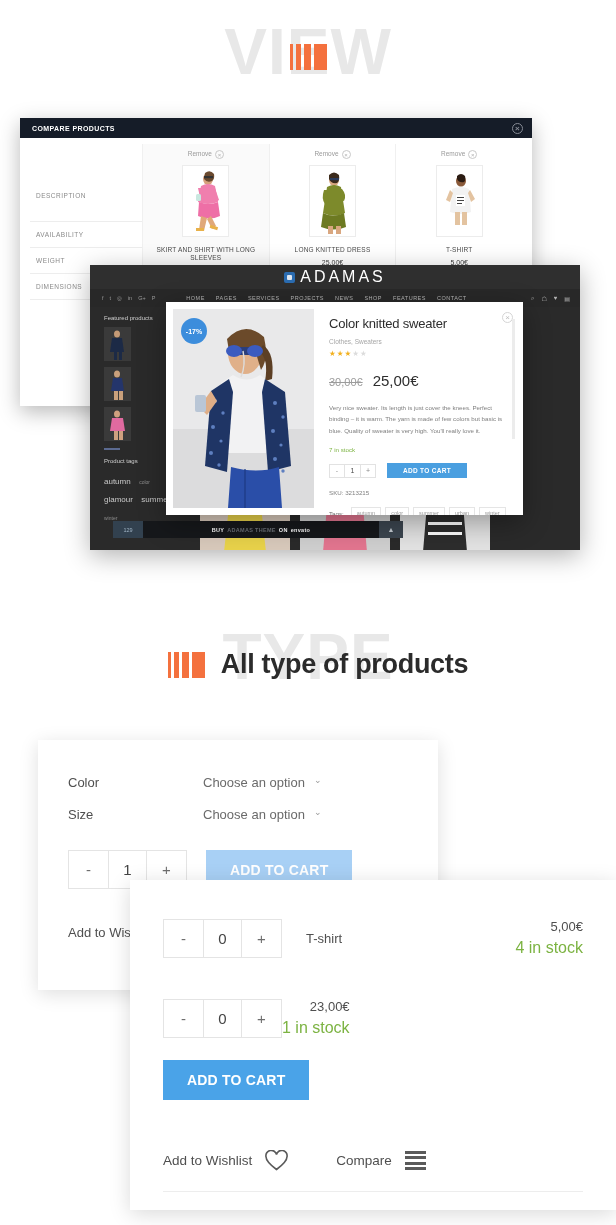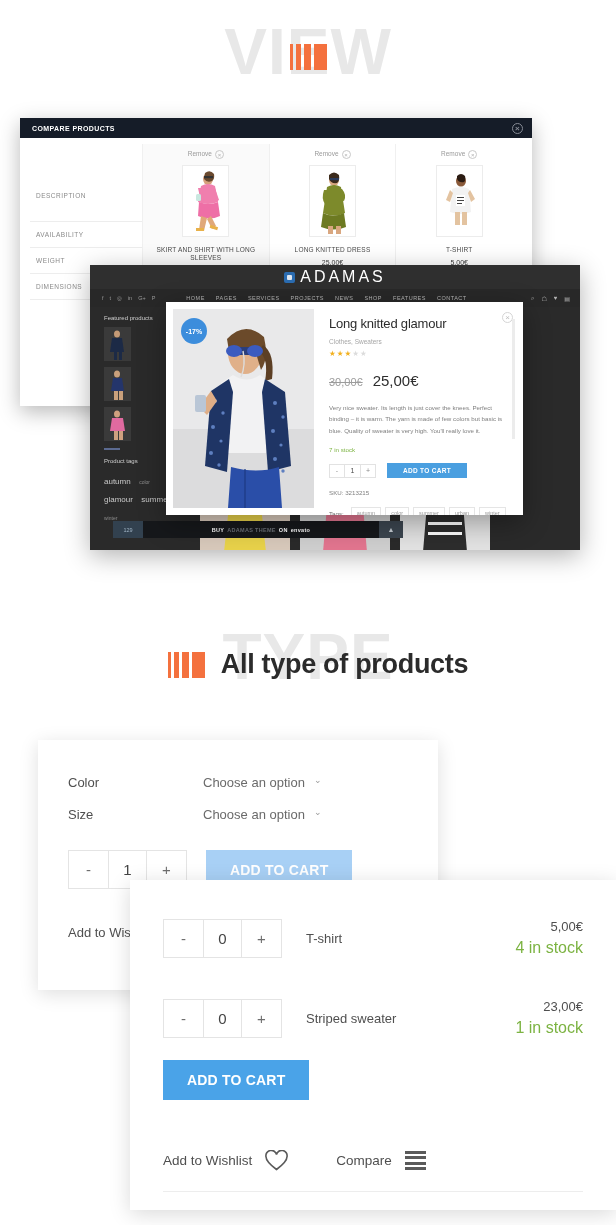--- a/index.html
+++ b/index.html
@@ -479,21 +479,21 @@
       </g>
       <path d="M38 82 l-12 16 l8 8 l10 -14z" fill="#dfae87"></path>
       <rect x="22" y="86" width="11" height="17" rx="2" fill="#b9c6d6"></rect>
       <path d="M70 42 q3 14 -2 26" stroke="#ddd" stroke-width="1.4" fill="none"></path>
       <path d="M58 158 q26 7 48 0 l3 41 h-54z" fill="#2a4ea8"></path>
       <path d="M72 160 v39" stroke="#1d3a82" stroke-width="1.2"></path>
     </svg>
   </div>
   <div class="qv-right">
     <div class="qv-close">×</div>
-    <div class="qv-title">Long knitted glamour</div>
+    <div class="qv-title">Color knitted sweater</div>
     <div class="qv-cats">Clothes, Sweaters</div>
     <div class="qv-stars">★★★<span class="off">★★</span></div>
     <div class="qv-prices">
       <span class="qv-old">30,00€</span>
       <span class="qv-new">25,00€</span>
     </div>
     <div class="qv-desc">Very nice sweater. Its length is just cover the knees. Perfect binding – it is warm. The yarn is made of few colors but basic is blue. Quality of sweater is very high. You'll really love it.</div>
     <div class="qv-stock">7 in stock</div>
     <div class="qv-cartrow">
       <div class="qv-stepper">
@@ -567,21 +567,20 @@
       <div class="gp-price">5,00€</div>
       <div class="gp-stock">4 in stock</div>
     </div>
   </div>
   <div class="gp-item">
     <div class="stepper-lg">
       <div>-</div>
       <div class="val">0</div>
       <div>+</div>
     </div>
-    <div class="gp-name">Striped sweater</div>
     <div class="gp-right">
       <div class="gp-price">23,00€</div>
       <div class="gp-stock">1 in stock</div>
     </div>
   </div>
   <div class="gp-cart">
     <div class="btn-cart-solid">ADD TO CART</div>
   </div>
   <div class="gp-actions">
     <div class="gp-action">

